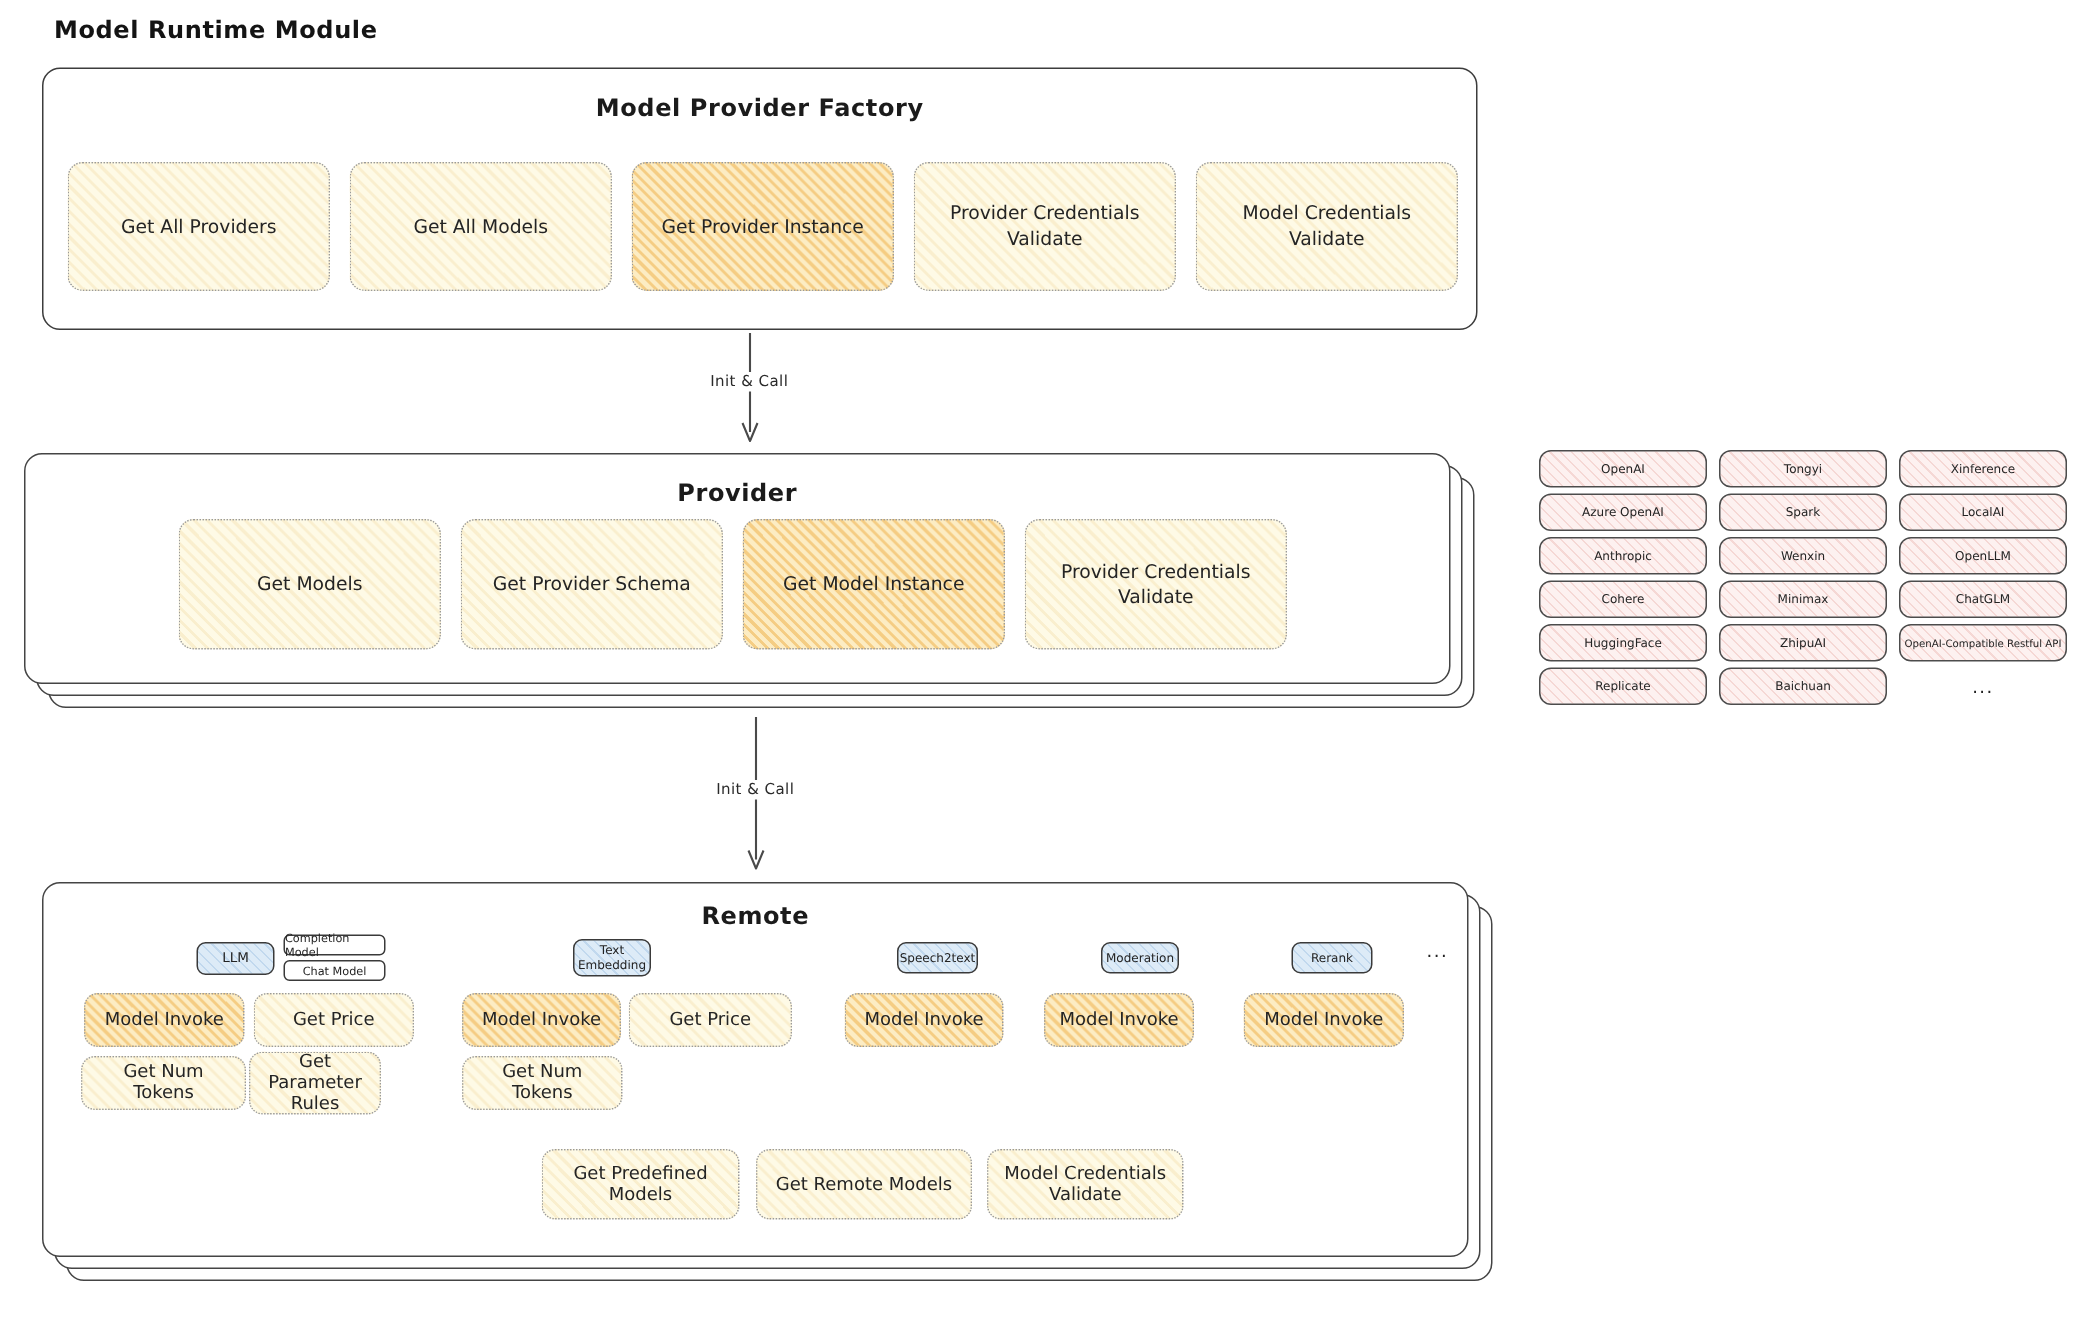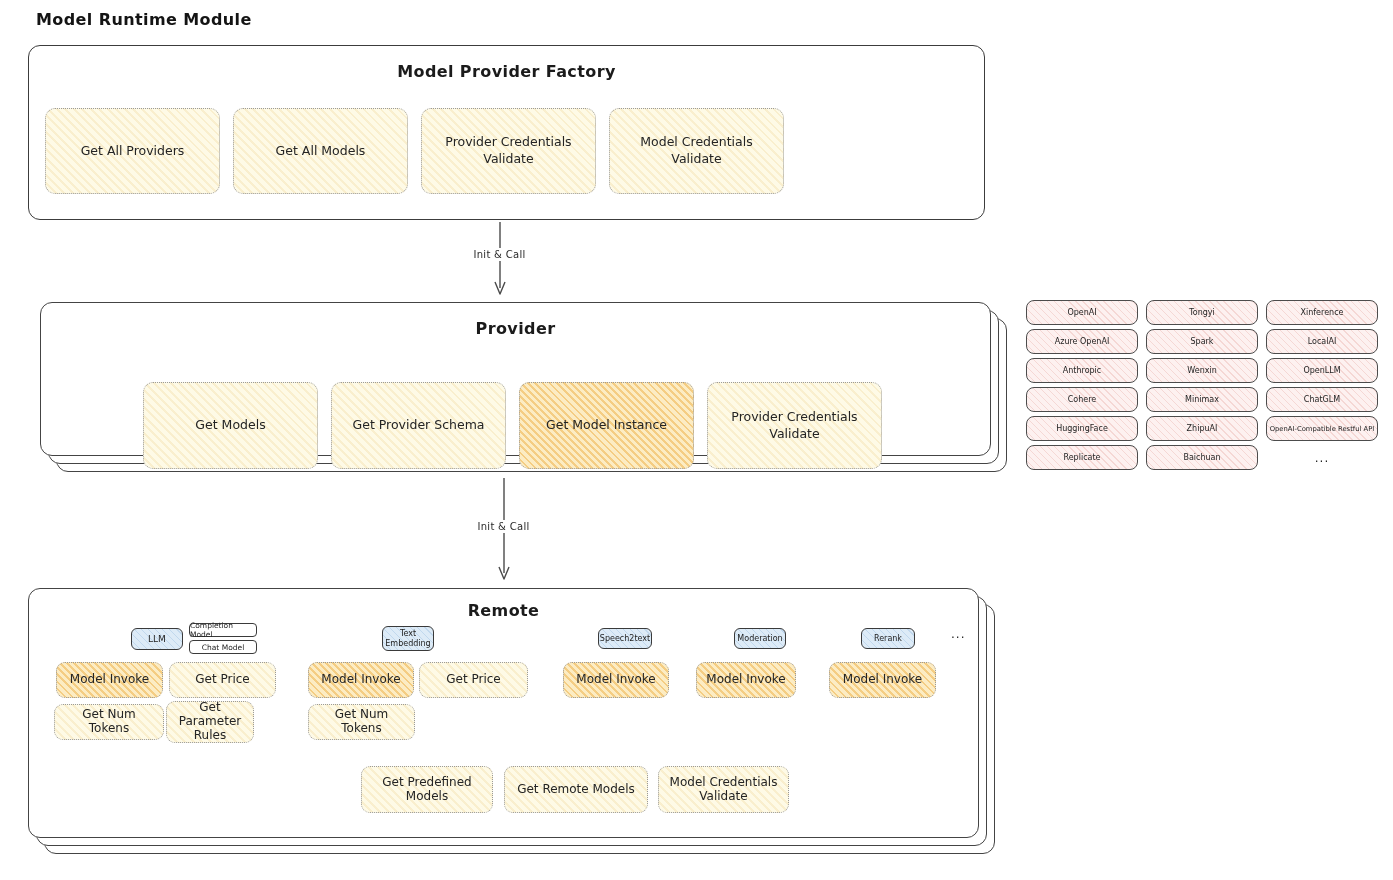--- a/index.html
+++ b/index.html
@@ -33,36 +33,36 @@
     position: absolute;
     left: 0; right: 0; top: 16px;
     text-align: center;
     font-size: 16px;
     font-weight: 700;
     letter-spacing: 0.4px;
     color: #1b1b1b;
   }
   
   .stack { position: absolute; }
-  .provider-stack { left: 40px; top: 302px; width: 951px; height: 154px; }
+  .provider-stack { left: 16px; top: 302px; width: 951px; height: 154px; }
   .model-stack { left: 28px; top: 588px; width: 951px; height: 250px; }
   .layer {
     position: absolute;
     width: 100%; height: 100%;
     border: 1.5px solid #444444;
     border-radius: 12px;
     background: #ffffff;
   }
   .layer.off2 { left: 16px; top: 16px; }
   .layer.off1 { left: 8px; top: 8px; }
   .layer.main { left: 0; top: 0; }
   
   .btn-row { position: absolute; display: flex; gap: 13px; }
   .factory .btn-row { left: 16px; top: 62px; }
-  .provider-row { left: 102px; top: 43px; margin-top: 36px; }
+  .provider-row { left: 102px; top: 43px; }
   .btn {
     width: 175px; height: 86px;
     border: 1.4px dotted #9a9a9a;
     border-radius: 10px;
     display: flex; align-items: center; justify-content: center;
     text-align: center;
     font-size: 12.5px;
     line-height: 1.35;
     padding: 4px 16px;
     color: #242424;
@@ -186,20 +186,21 @@
 
 <div id="canvas">
 
   <div class="diagram-title">Model Runtime Module</div>
 
   <section class="box factory">
     <div class="box-title">Model Provider Factory</div>
     <div class="btn-row">
       <div class="btn">Get All Providers</div>
       <div class="btn">Get All Models</div>
+      <div class="btn hl">Get Provider Instance</div>
       <div class="btn">Provider Credentials Validate</div>
       <div class="btn">Model Credentials Validate</div>
     </div>
   </section>
 
   <div class="arrow arrow1">
     <svg width="20" height="75">
       <line x1="10" y1="0" x2="10" y2="66" stroke="#4a4a4a" stroke-width="1.4"></line>
       <path d="M5 60 L10 72 L15 60" fill="none" stroke="#4a4a4a" stroke-width="1.4" stroke-linejoin="round"></path>
     </svg>

